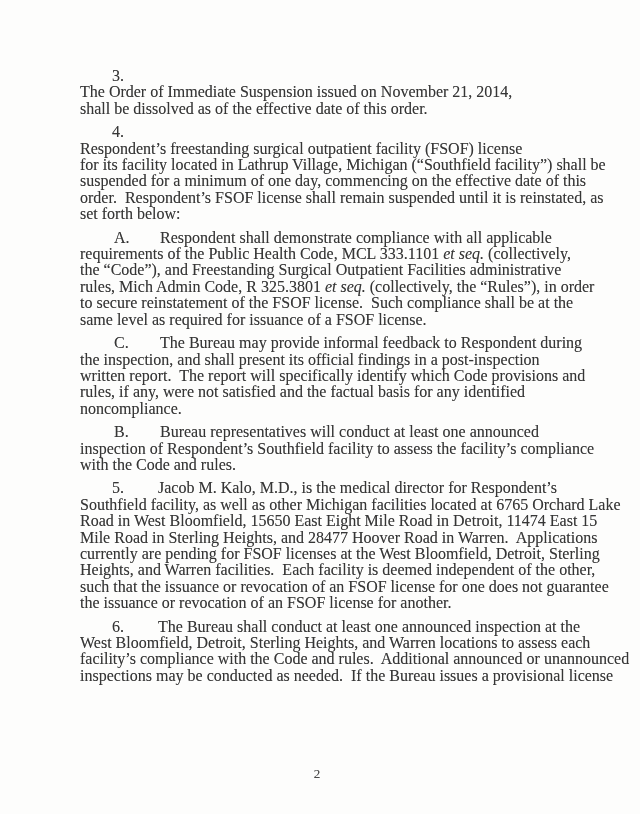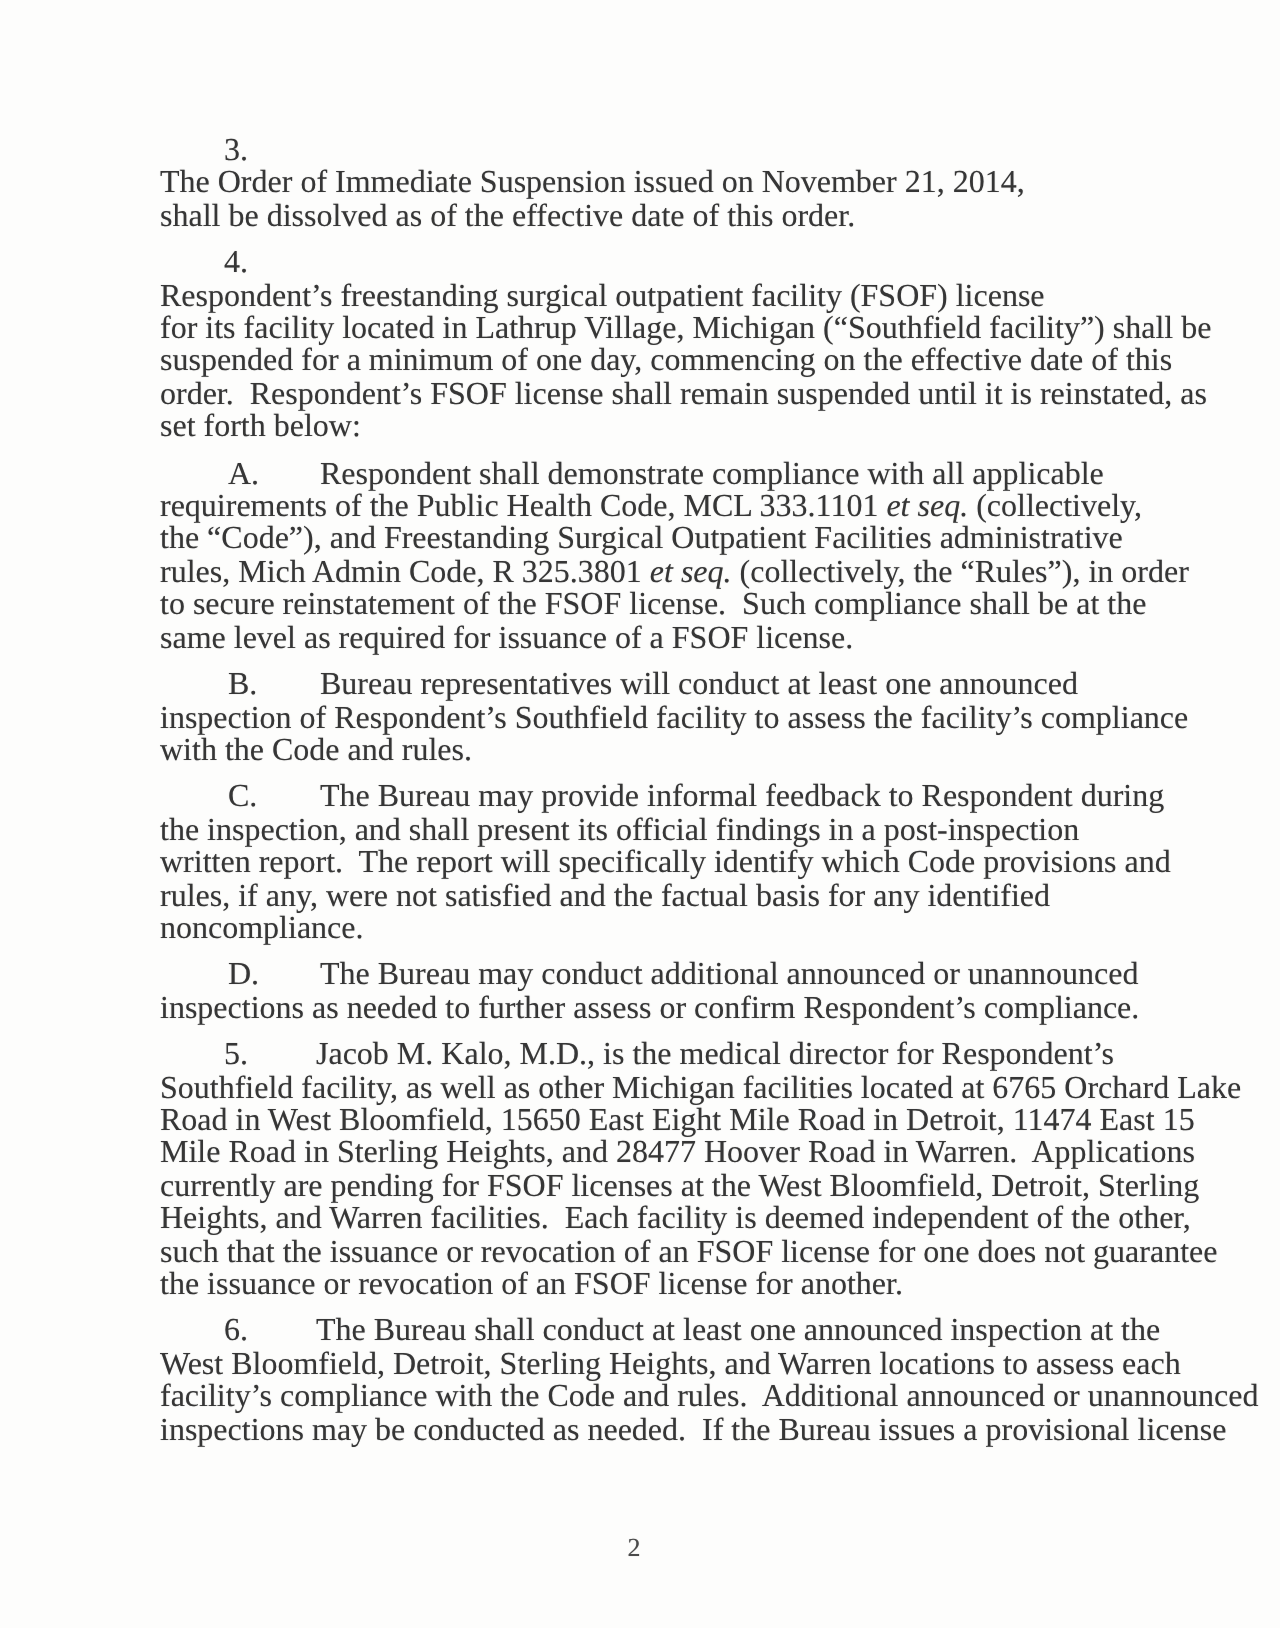--- a/index.html
+++ b/index.html
@@ -70,32 +70,30 @@
 order.  Respondent’s FSOF license shall remain suspended until it is reinstated, as
 set forth below:</span></p>
 
     <p class="para sub"><span class="num">A.</span><span class="ptext">Respondent shall demonstrate compliance with all applicable
 requirements of the Public Health Code, MCL 333.1101 <em>et seq.</em> (collectively,
 the “Code”), and Freestanding Surgical Outpatient Facilities administrative
 rules, Mich Admin Code, R 325.3801 <em>et seq.</em> (collectively, the “Rules”), in order
 to secure reinstatement of the FSOF license.  Such compliance shall be at the
 same level as required for issuance of a FSOF license.</span></p>
 
-    <p class="para sub"><span class="num">B.</span><span class="ptext">Bureau representatives will conduct at least one announced
-inspection of Respondent’s Southfield facility to assess the facility’s compliance
-with the Code and rules.</span></p>
-
     <p class="para sub"><span class="num">C.</span><span class="ptext">The Bureau may provide informal feedback to Respondent during
 the inspection, and shall present its official findings in a post-inspection
 written report.  The report will specifically identify which Code provisions and
 rules, if any, were not satisfied and the factual basis for any identified
 noncompliance.</span></p>
 
-    <p class="para sub"><span class="num">D.</span><span class="ptext">The Bureau may conduct additional announced or unannounced
-inspections as needed to further assess or confirm Respondent’s compliance.</span></p>
+    <p class="para sub"><span class="num">B.</span><span class="ptext">Bureau representatives will conduct at least one announced
+inspection of Respondent’s Southfield facility to assess the facility’s compliance
+with the Code and rules.</span></p>
+
 
 
     <p class="para main"><span class="num">5.</span><span class="ptext">Jacob M. Kalo, M.D., is the medical director for Respondent’s
 Southfield facility, as well as other Michigan facilities located at 6765 Orchard Lake
 Road in West Bloomfield, 15650 East Eight Mile Road in Detroit, 11474 East 15
 Mile Road in Sterling Heights, and 28477 Hoover Road in Warren.  Applications
 currently are pending for FSOF licenses at the West Bloomfield, Detroit, Sterling
 Heights, and Warren facilities.  Each facility is deemed independent of the other,
 such that the issuance or revocation of an FSOF license for one does not guarantee
 the issuance or revocation of an FSOF license for another.</span></p>

